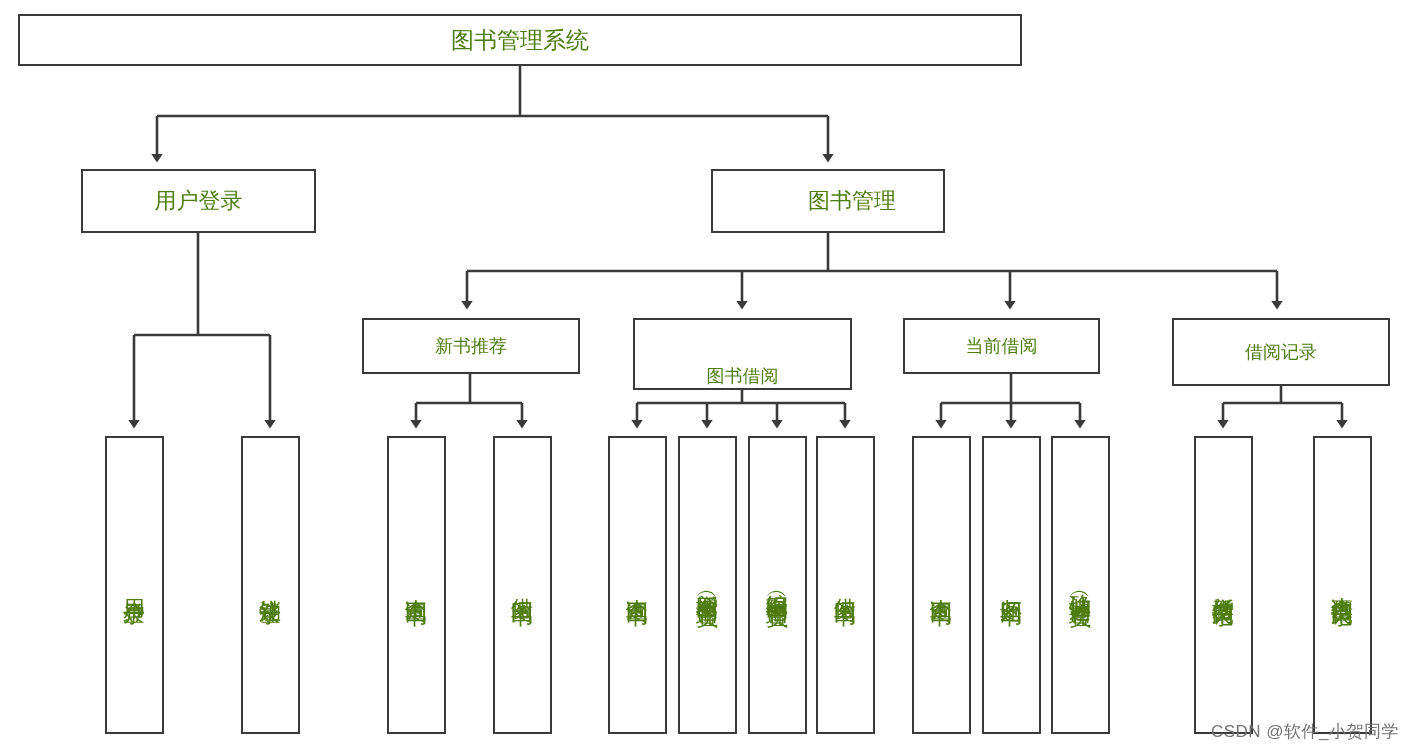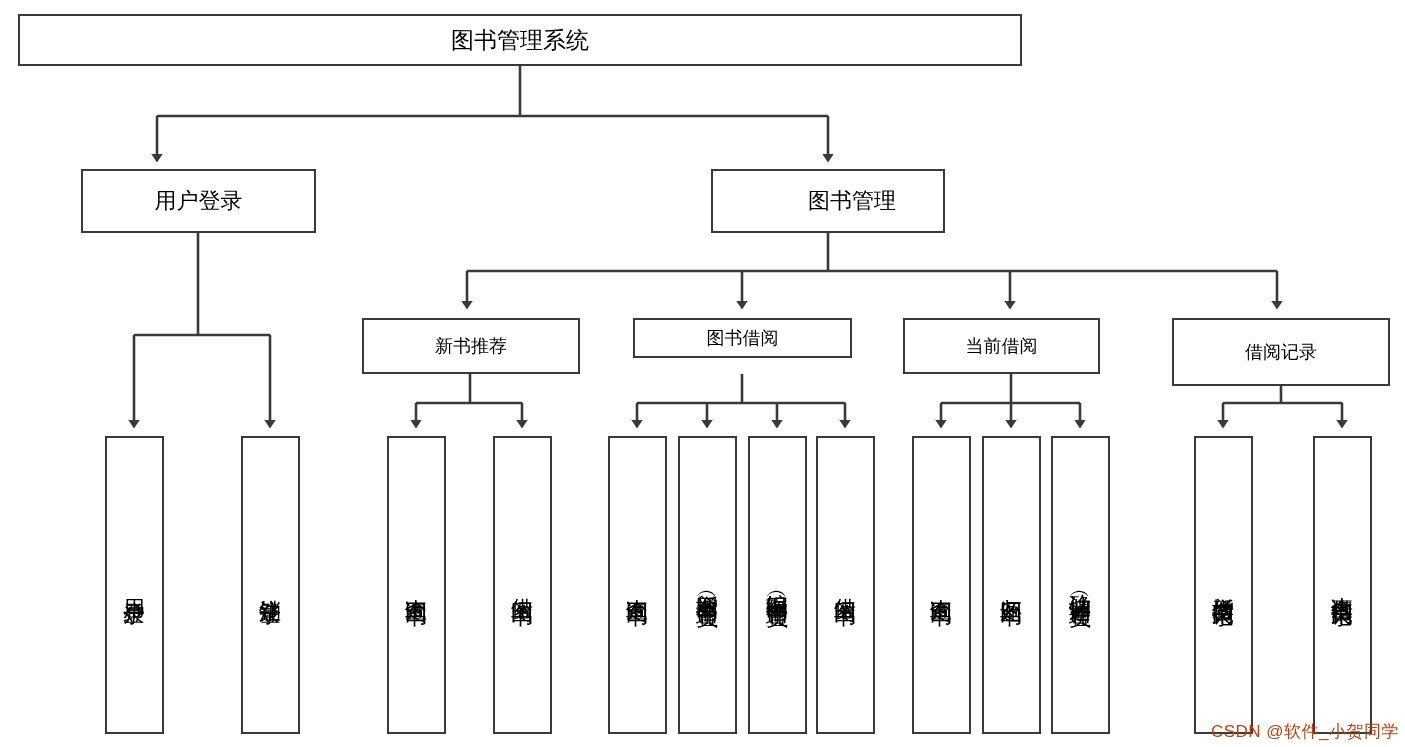--- a/index.html
+++ b/index.html
@@ -25,21 +25,21 @@
     height: 747px;
   }
   .node {
     position: absolute;
     box-sizing: border-box;
     background: #ffffff;
     border: 2px solid #3a3a3a;
     display: flex;
     align-items: center;
     justify-content: center;
-    color: #000000;
+    color: #4d7c0f;
   }
   .node.root       { font-size: 23px; }
   .node.level2     { font-size: 22px; }
   .node.level3     { font-size: 18px; }
   .node.leaf {
     font-size: 22px;
     writing-mode: vertical-rl;
     text-orientation: upright;
     letter-spacing: 2px;
     line-height: 1.05;
@@ -49,21 +49,21 @@
   }
   .node .label {
     display: block;
     white-space: nowrap;
   }
   .watermark {
     position: absolute;
     right: 6px;
     bottom: 4px;
     font-size: 17px;
-    color: #c2410c;
+    color: #737373;
     white-space: nowrap;
     letter-spacing: 0.5px;
     pointer-events: none;
   }
 </style>
 </head>
 <body>
 
 <div id="canvas">
 
@@ -136,21 +136,21 @@
   <div class="node level2" style="left:81px; top:169px; width:235px; height:64px;">
     <span class="label">用户登录</span>
   </div>
   <div class="node level2" style="left:711px; top:169px; width:234px; height:64px;padding-left:48px;">
     <span class="label">图书管理</span>
   </div>
 
   <div class="node level3" style="left:362px; top:318px; width:218px; height:56px;">
     <span class="label">新书推荐</span>
   </div>
-  <div class="node level3" style="left:633px; top:318px; width:219px; height:40px;">
+  <div class="node level3" style="left:633px; top:318px; width:219px; height:72px;align-items:flex-end;">
     <span class="label">图书借阅</span>
   </div>
   <div class="node level3" style="left:903px; top:318px; width:197px; height:56px;">
     <span class="label">当前借阅</span>
   </div>
   <div class="node level3" style="left:1172px; top:318px; width:218px; height:68px;">
     <span class="label">借阅记录</span>
   </div>
 
   <div class="node leaf" style="left:105px; top:436px; width:59px; height:298px;">

